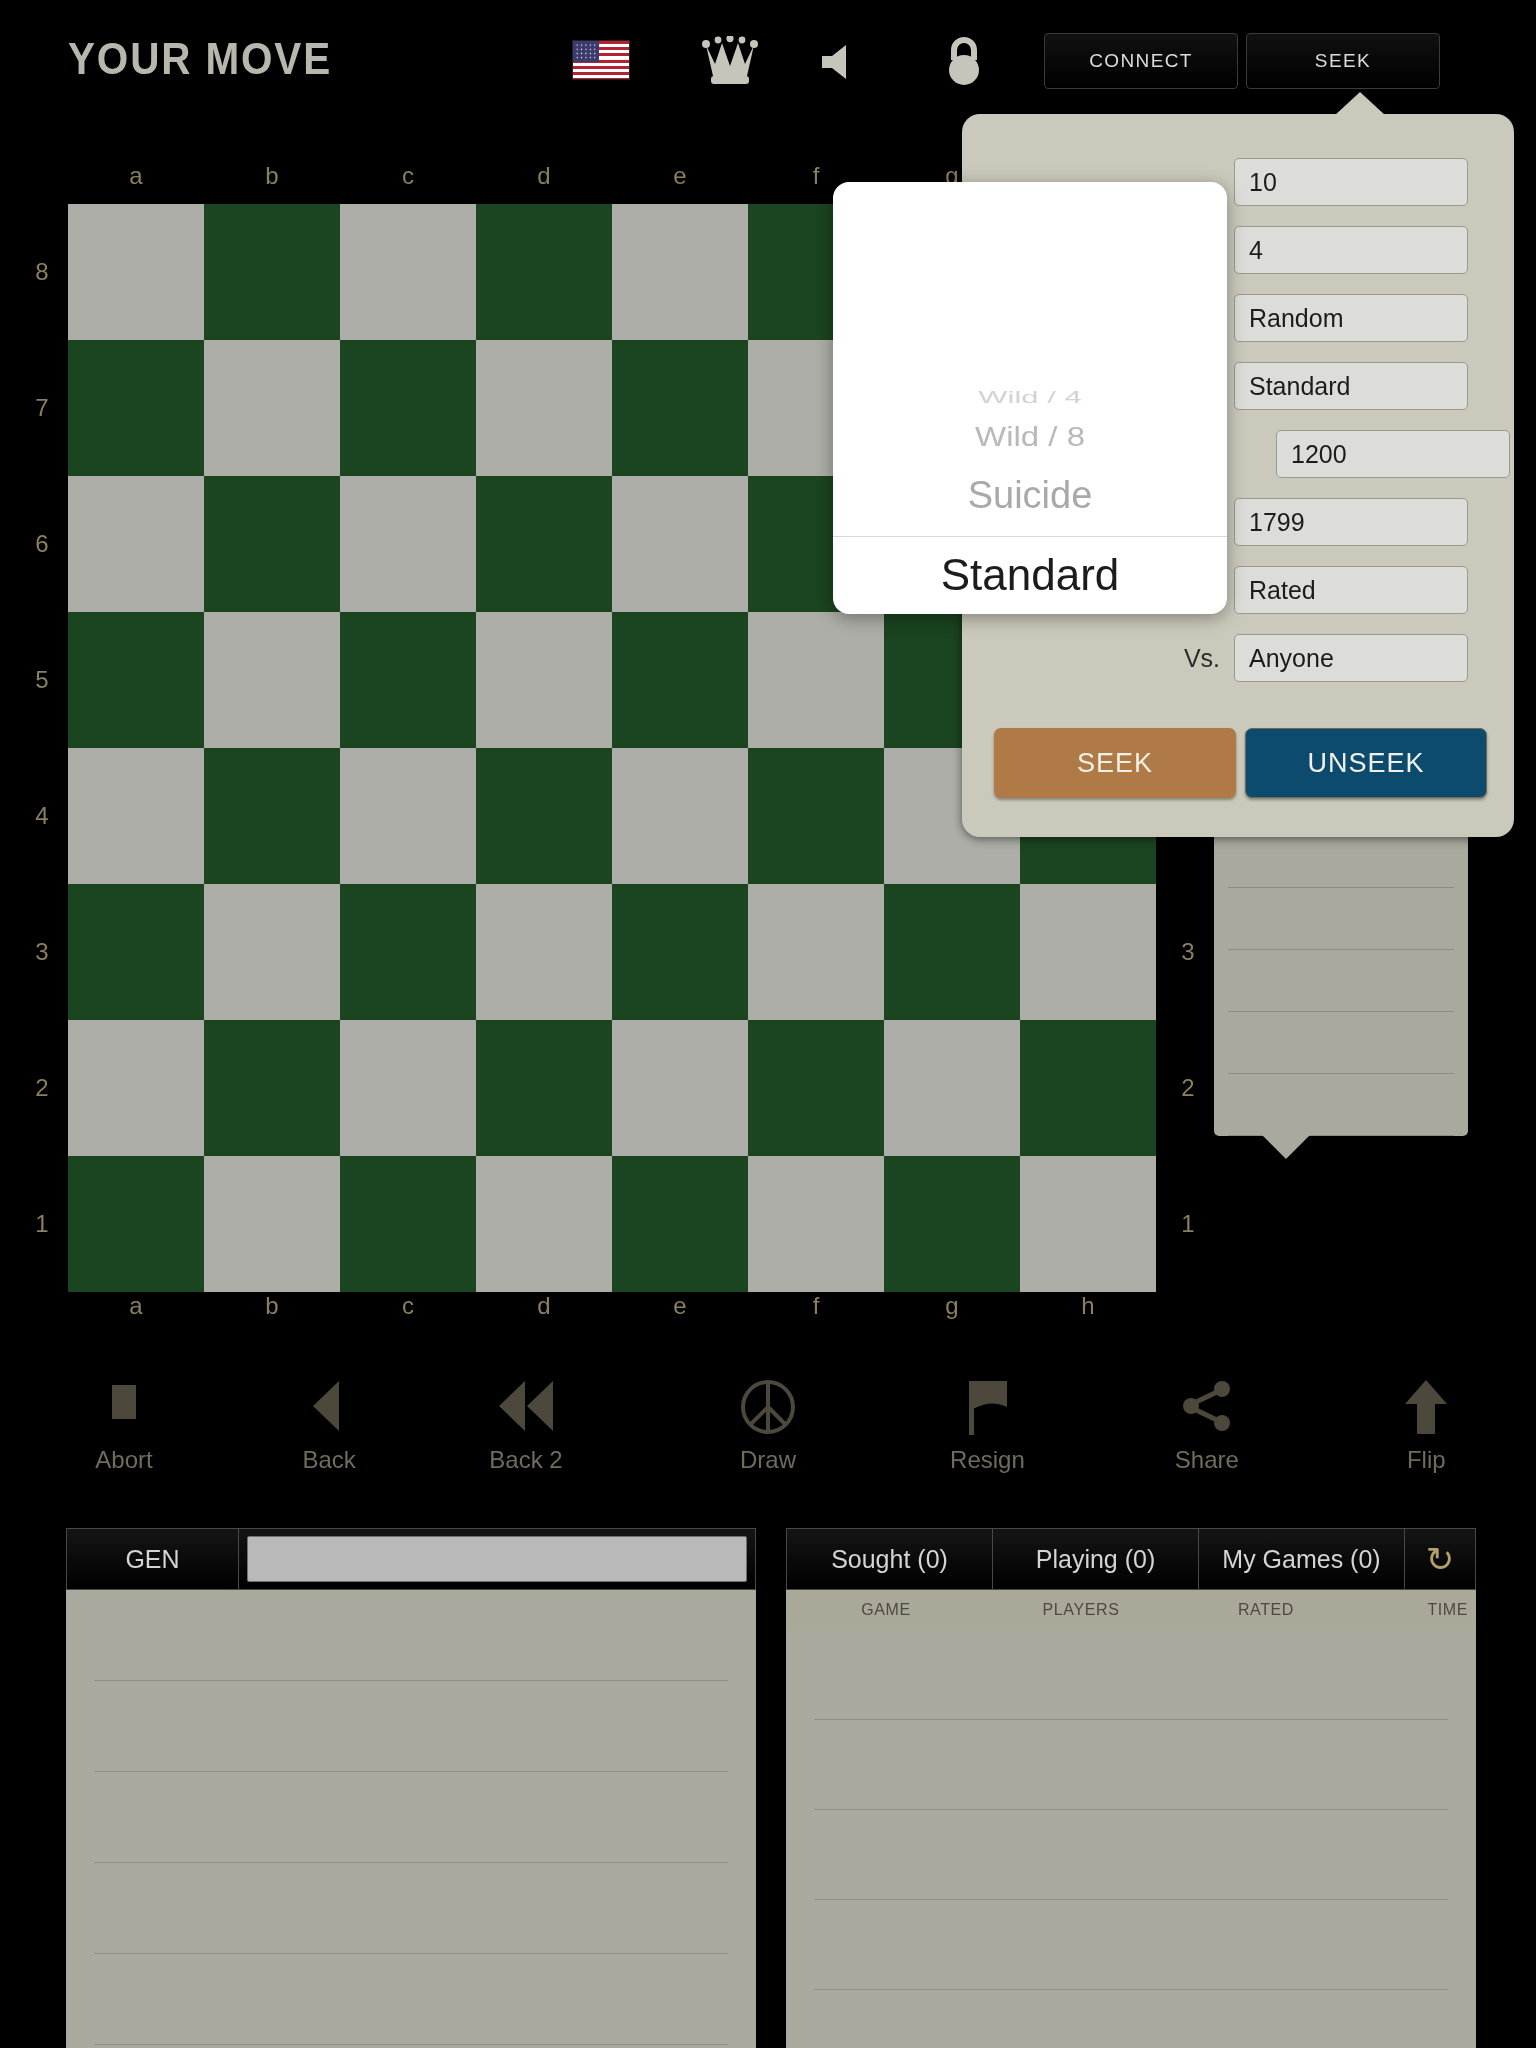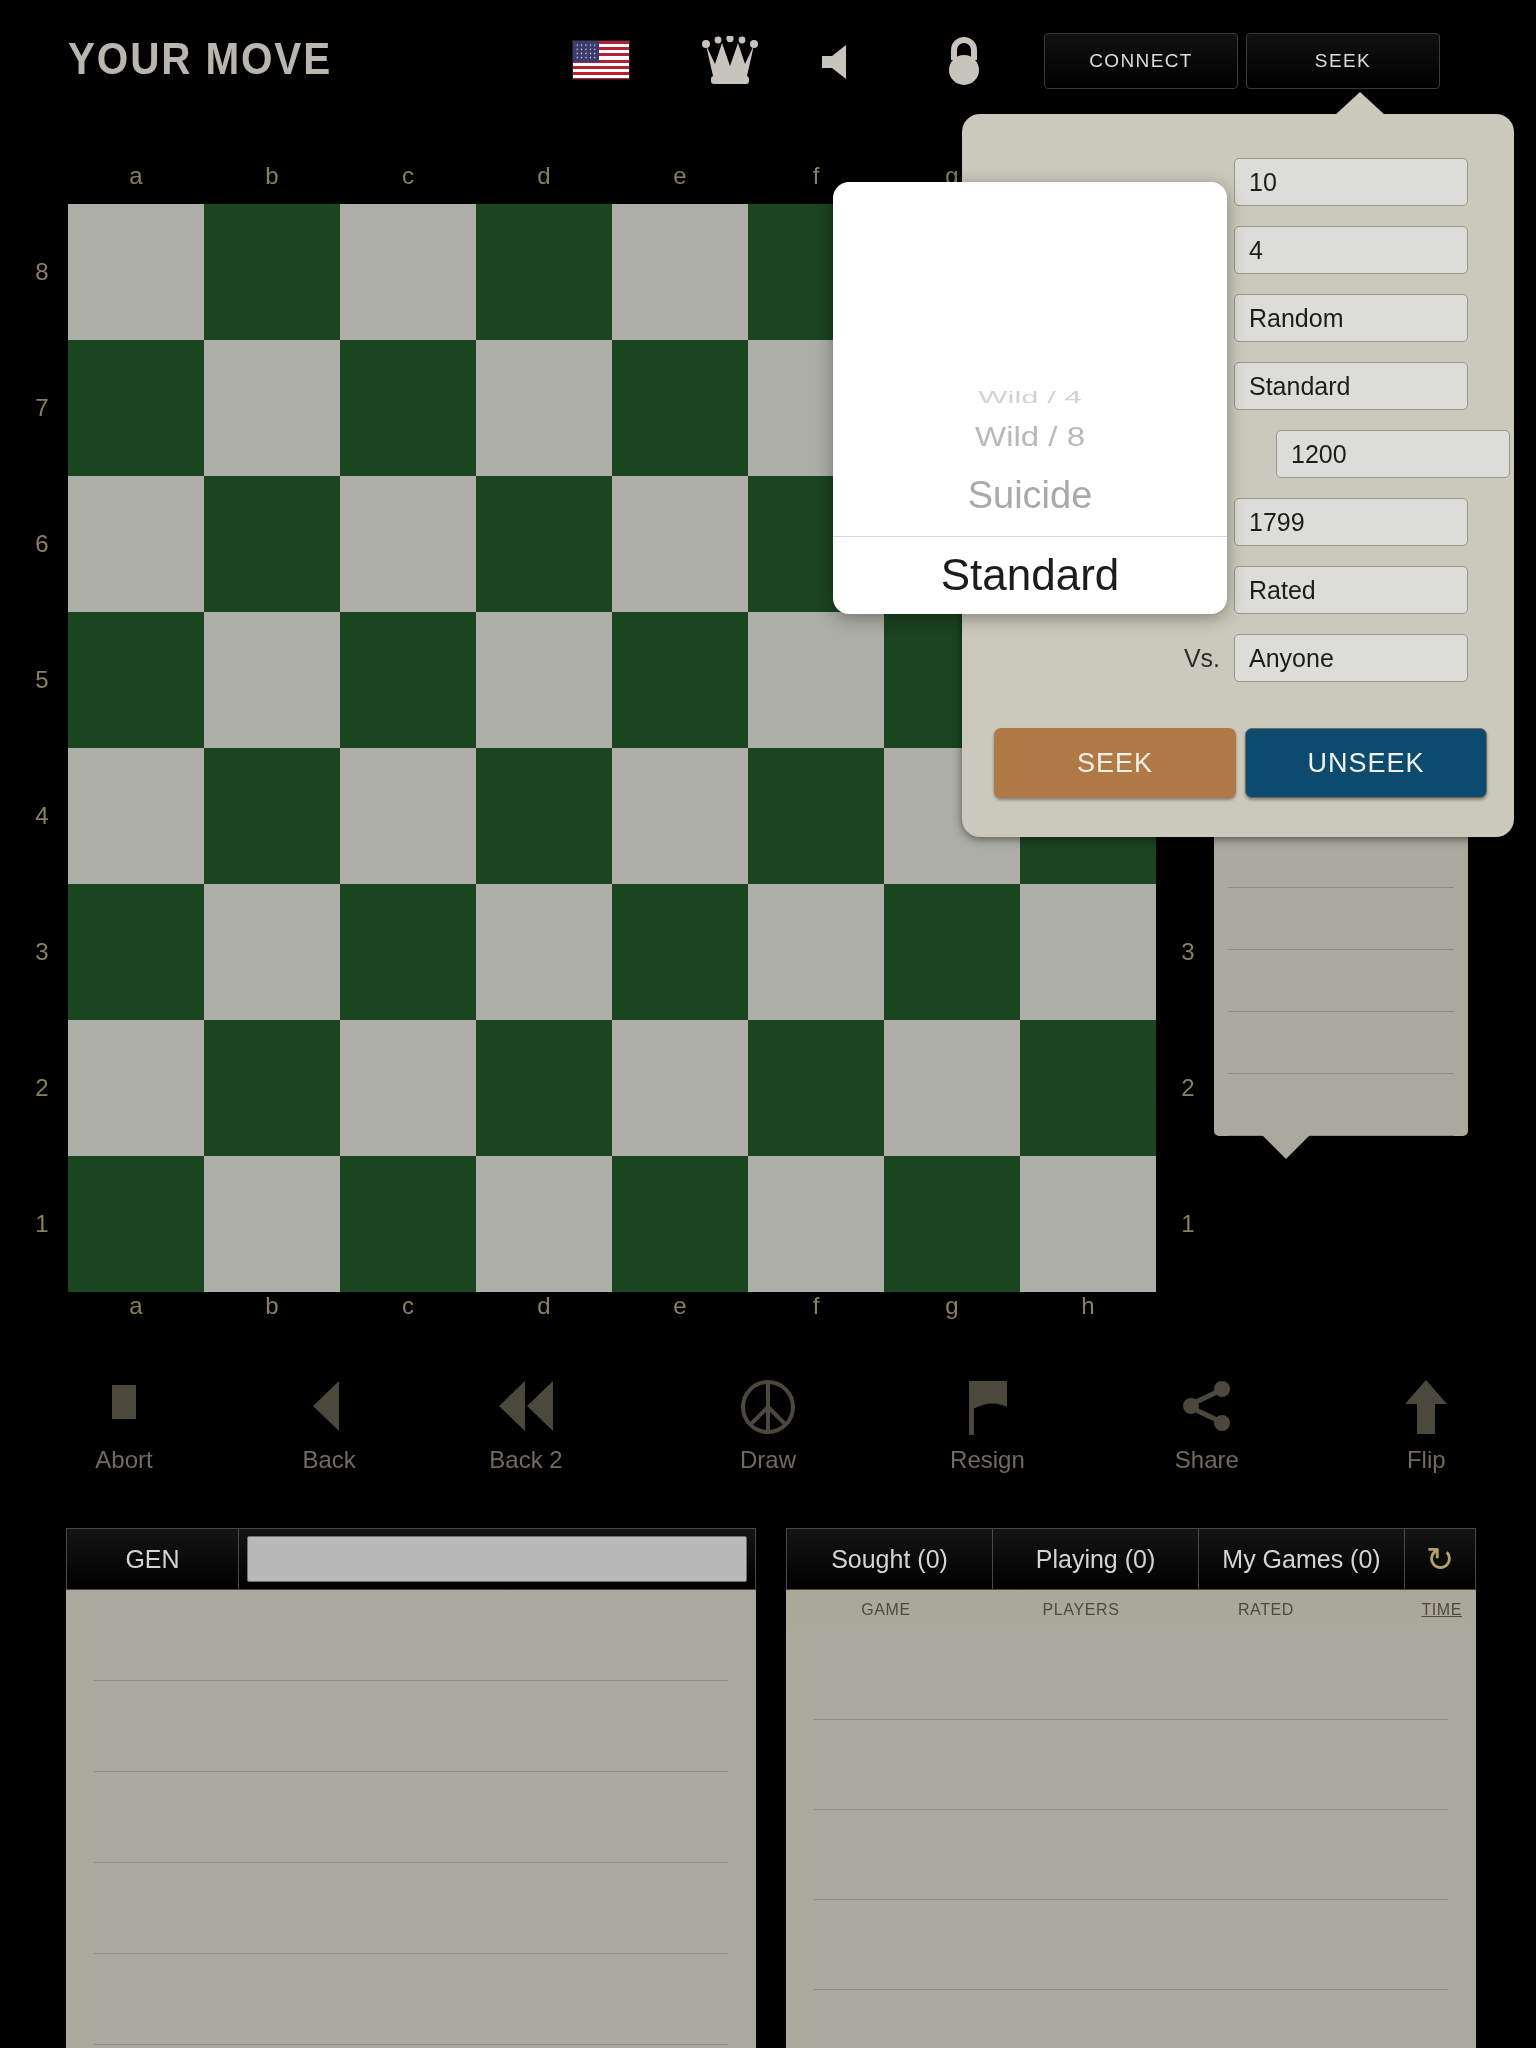--- a/index.html
+++ b/index.html
@@ -184,21 +184,21 @@
   .tab-refresh { flex: 0 0 70px; color: #b4a06a; font-size: 34px; }
 
   .list-head {
     display: flex; height: 40px; background: #aaa899;
     color: #4e4a3e; font-size: 16px; letter-spacing: .6px;
   }
   .list-head div { display: flex; align-items: center; }
   .lh-game    { flex: 0 0 200px; justify-content: center; }
   .lh-players { flex: 1; justify-content: center; }
   .lh-rated   { flex: 0 0 180px; justify-content: center; }
-  .lh-time    { flex: 0 0 120px; justify-content: flex-end; padding-right: 14px; text-decoration: underline; }
+  .lh-time    { flex: 0 0 120px; justify-content: flex-end; padding-right: 8px; }
 
   .list-body { background: #a9a99e; height: 420px; }
   .list-body .row { height: 90px; border-bottom: 1px solid #8f8f80; margin: 0 28px; }
   .list-body .row:first-child { border-top: none; }
   .panel-left .list-body { height: 458px; }
   .panel-left .list-body .row { height: 91px; }
 </style>
 </head>
 <body>
 

